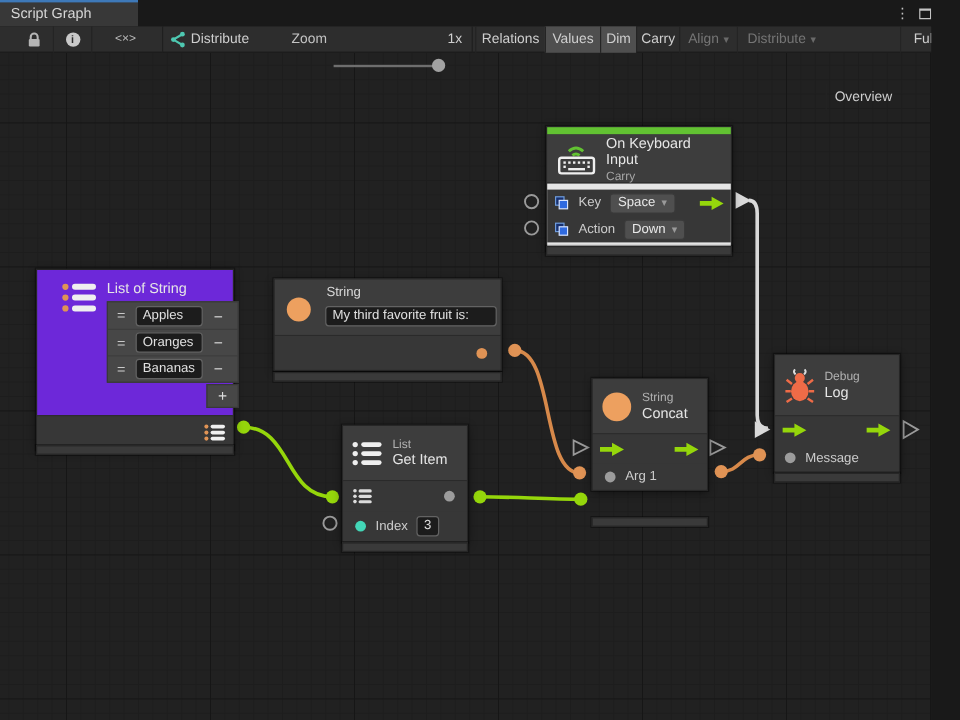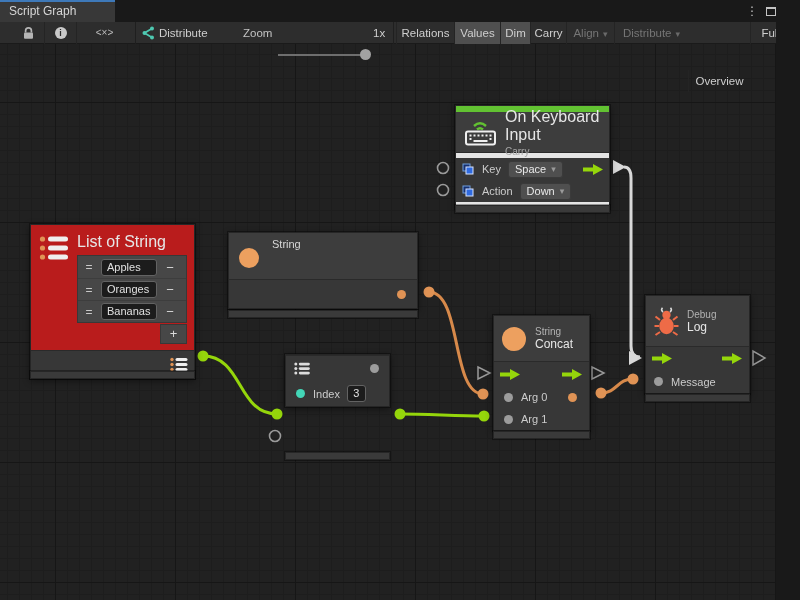--- a/index.html
+++ b/index.html
@@ -49,21 +49,21 @@
   svg.wires { position:absolute; left:0; top:0; width:800px; height:600px; z-index:2; }
 
   
   .node { position:absolute; background:#383838; border:1px solid #262626;
     box-shadow:0 0 0 1px rgba(0,0,0,.35), 0 2px 7px rgba(0,0,0,.45); z-index:3; }
   .nfoot { position:absolute; height:8px; background:#3a3a3a; border:1px solid #262626;
     box-shadow:0 0 0 1px rgba(0,0,0,.35); z-index:3; }
   .n-header { display:flex; align-items:center; background:#3d3d3d; }
   .n-titles .cat { font-size:10px; color:#b2b2b2; }
   .n-titles .ttl { font-size:12px; color:#e6e6e6; }
-  .title-main { font-size:16px; color:#e6e6e6; }
+  .title-main { font-size:12px; color:#e6e6e6; }
   .subtitle { font-size:10px; color:#a6a6a6; margin-top:2px; }
   .n-sep { border-top:1px solid #2a2a2a; }
   .n-row { position:relative; display:flex; align-items:center; background:#373737; font-size:11px; color:#cccccc; }
   .dot { width:9px; height:9px; border-radius:50%; display:inline-block; flex:none; }
   .dot.gray { background:#9c9c9c; } .dot.teal { background:#43d6b7; } .dot.orange { background:#e09355; }
   .plabel { margin-left:8px; }
   .dd { display:inline-flex; align-items:center; height:17px; background:#4f4f4f;
     border:1px solid #3a3a3a; border-radius:3px; padding:0 6px; font-size:11px; color:#e8e8e8; gap:5px; }
   .field { background:#1c1c1c; border:1px solid #636363; border-radius:3px; height:17px;
     font-size:11px; color:#e0e0e0; line-height:15px; padding:0 5px; white-space:nowrap; overflow:hidden; }
@@ -217,21 +217,21 @@
         <span class="dd" style="margin-left:7px;">
           <span>Down</span>
             <span class="ddglyph" style="margin-left:0;">▾</span>
         </span>
       </div>
     </div>
   </div>
   <div class="nfoot" style="left:455px; top:205px; width:155px;"></div>
 
   <div class="node" style="left:30px; top:224px; width:165px;">
-    <div style="display:flex; background:#b91c1c; padding:8px 6px 6px 8px;">
+    <div style="display:flex; background:#6d28d9; padding:8px 6px 6px 20px;">
       <svg width="30" height="26" viewBox="0 0 30 26" style="flex:none; margin-right:8px; margin-top:2px;">
         <circle cx="3.5" cy="4" r="2.6" fill="#e09355"></circle>
           <rect x="9" y="1.5" width="20" height="5" rx="2.5" fill="#efefef"></rect>
         <circle cx="3.5" cy="13" r="2.6" fill="#e09355"></circle>
           <rect x="9" y="10.5" width="20" height="5" rx="2.5" fill="#efefef"></rect>
         <circle cx="3.5" cy="22" r="2.6" fill="#e09355"></circle>
           <rect x="9" y="19.5" width="20" height="5" rx="2.5" fill="#efefef"></rect>
       </svg>
       <div>
         <div class="title-main" style="margin-bottom:4px;">List of String</div>
@@ -268,29 +268,44 @@
           <rect x="5.5" y="11" width="12" height="3" rx="1.5" fill="#efefef"></rect>
       </svg>
     </div>
   </div>
   <div class="nfoot" style="left:30px; top:371px; width:165px;"></div>
 
   <div class="node" style="left:228px; top:232px; width:190px;">
     <div style="position:relative; height:46px; background:#3d3d3d;">
       <span style="position:absolute; left:10px; top:15px; width:20px; height:20px; border-radius:50%; background:#eda05f;"></span>
       <div style="position:absolute; left:43px; top:5px; font-size:11px; color:#d8d8d8;">String</div>
+      <div class="field" style="position:absolute; left:42px; top:22px; width:143px;">My third favorite fruit is:</div>
     </div>
     <div class="n-sep"></div>
     <div class="n-row" style="height:28px; justify-content:flex-end; padding-right:11px;">
       <span class="dot orange"></span>
     </div>
   </div>
   <div class="nfoot" style="left:228px; top:310px; width:190px;"></div>
 
   <div class="node" style="left:285px; top:354px; width:105px;">
+    <div class="n-header" style="height:45px; padding:0 7px;">
+      <svg width="26" height="22" viewBox="0 0 26 22" style="flex:none; margin-right:8px;">
+        <circle cx="3" cy="3.5" r="2.2" fill="#efefef"></circle>
+          <rect x="8" y="1.5" width="17" height="4" rx="2" fill="#efefef"></rect>
+        <circle cx="3" cy="11" r="2.2" fill="#efefef"></circle>
+          <rect x="8" y="9" width="17" height="4" rx="2" fill="#efefef"></rect>
+        <circle cx="3" cy="18.5" r="2.2" fill="#efefef"></circle>
+          <rect x="8" y="16.5" width="17" height="4" rx="2" fill="#efefef"></rect>
+      </svg>
+      <div class="n-titles">
+        <div class="cat">List</div>
+        <div class="ttl">Get Item</div>
+      </div>
+    </div>
     <div class="n-sep"></div>
     <div class="n-row" style="height:25px; padding:0 8px;">
       <svg width="16" height="13" viewBox="0 0 16 13">
         <circle cx="1.8" cy="2" r="1.5" fill="#dcdcdc"></circle>
           <rect x="4.8" y="0.8" width="11" height="2.6" rx="1.3" fill="#dcdcdc"></rect>
         <circle cx="1.8" cy="6.5" r="1.5" fill="#dcdcdc"></circle>
           <rect x="4.8" y="5.3" width="11" height="2.6" rx="1.3" fill="#dcdcdc"></rect>
         <circle cx="1.8" cy="11" r="1.5" fill="#dcdcdc"></circle>
           <rect x="4.8" y="9.8" width="11" height="2.6" rx="1.3" fill="#dcdcdc"></rect>
       </svg>
@@ -313,25 +328,20 @@
       </div>
     </div>
     <div class="n-sep"></div>
     <div class="n-row" style="height:24px; padding:0 6px; justify-content:space-between;">
       <svg width="21" height="13" viewBox="0 0 21 13">
         <path d="M0 4.5 h10 V1 l10 5.5 L10 12 V8.5 H0 z" fill="#95d60b"></path>
       </svg>
       <svg width="21" height="13" viewBox="0 0 21 13">
         <path d="M0 4.5 h10 V1 l10 5.5 L10 12 V8.5 H0 z" fill="#95d60b"></path>
       </svg>
-    </div>
-    <div class="n-row" style="height:22px; padding:0 10px;">
-      <span class="dot gray"></span>
-      <span class="plabel">Arg 0</span>
-      <span class="dot orange" style="position:absolute; right:12px;"></span>
     </div>
     <div class="n-row" style="height:22px; padding:0 10px;">
       <span class="dot gray"></span>
       <span class="plabel">Arg 1</span>
     </div>
   </div>
   <div class="nfoot" style="left:493px; top:431px; width:97px;"></div>
 
   <div class="node" style="left:645px; top:295px; width:105px;">
     <div class="n-header" style="height:50px; padding:0 8px;">

